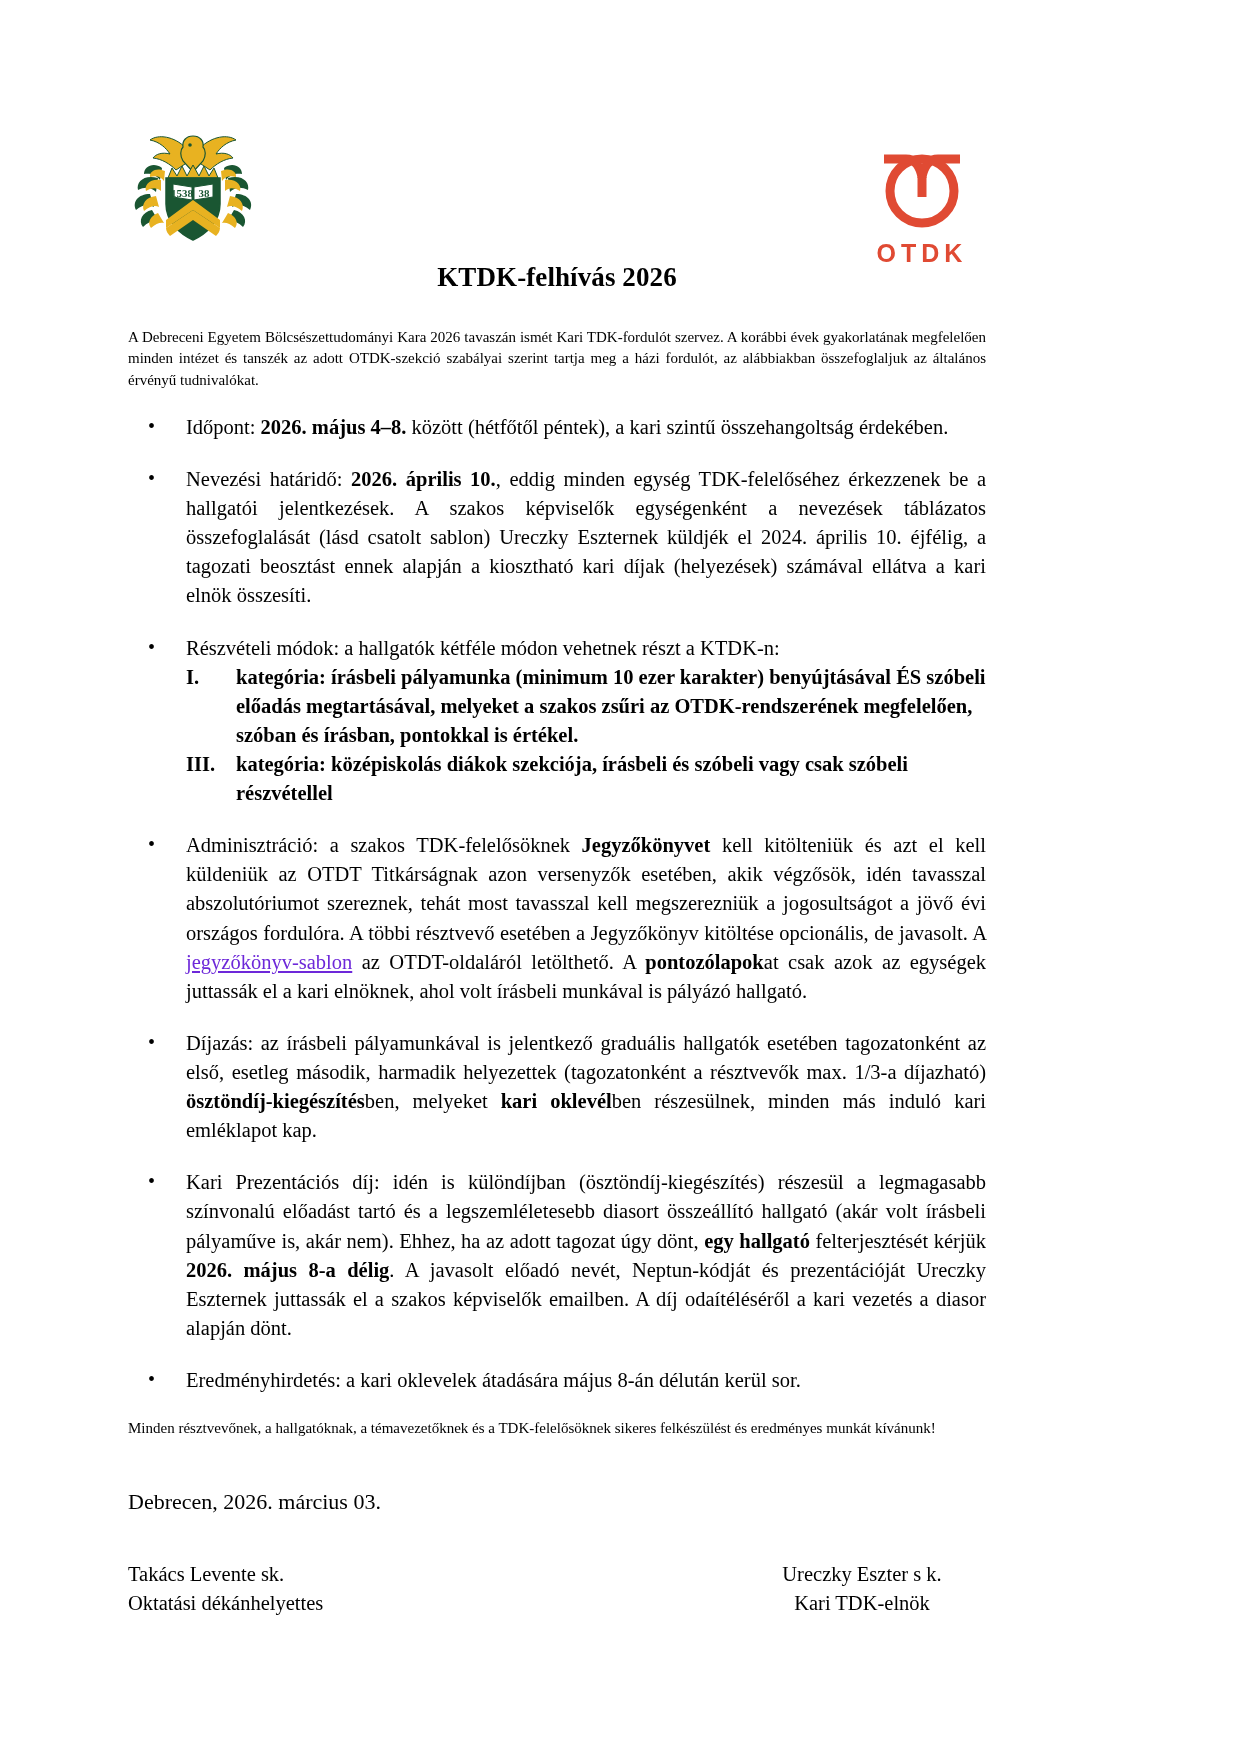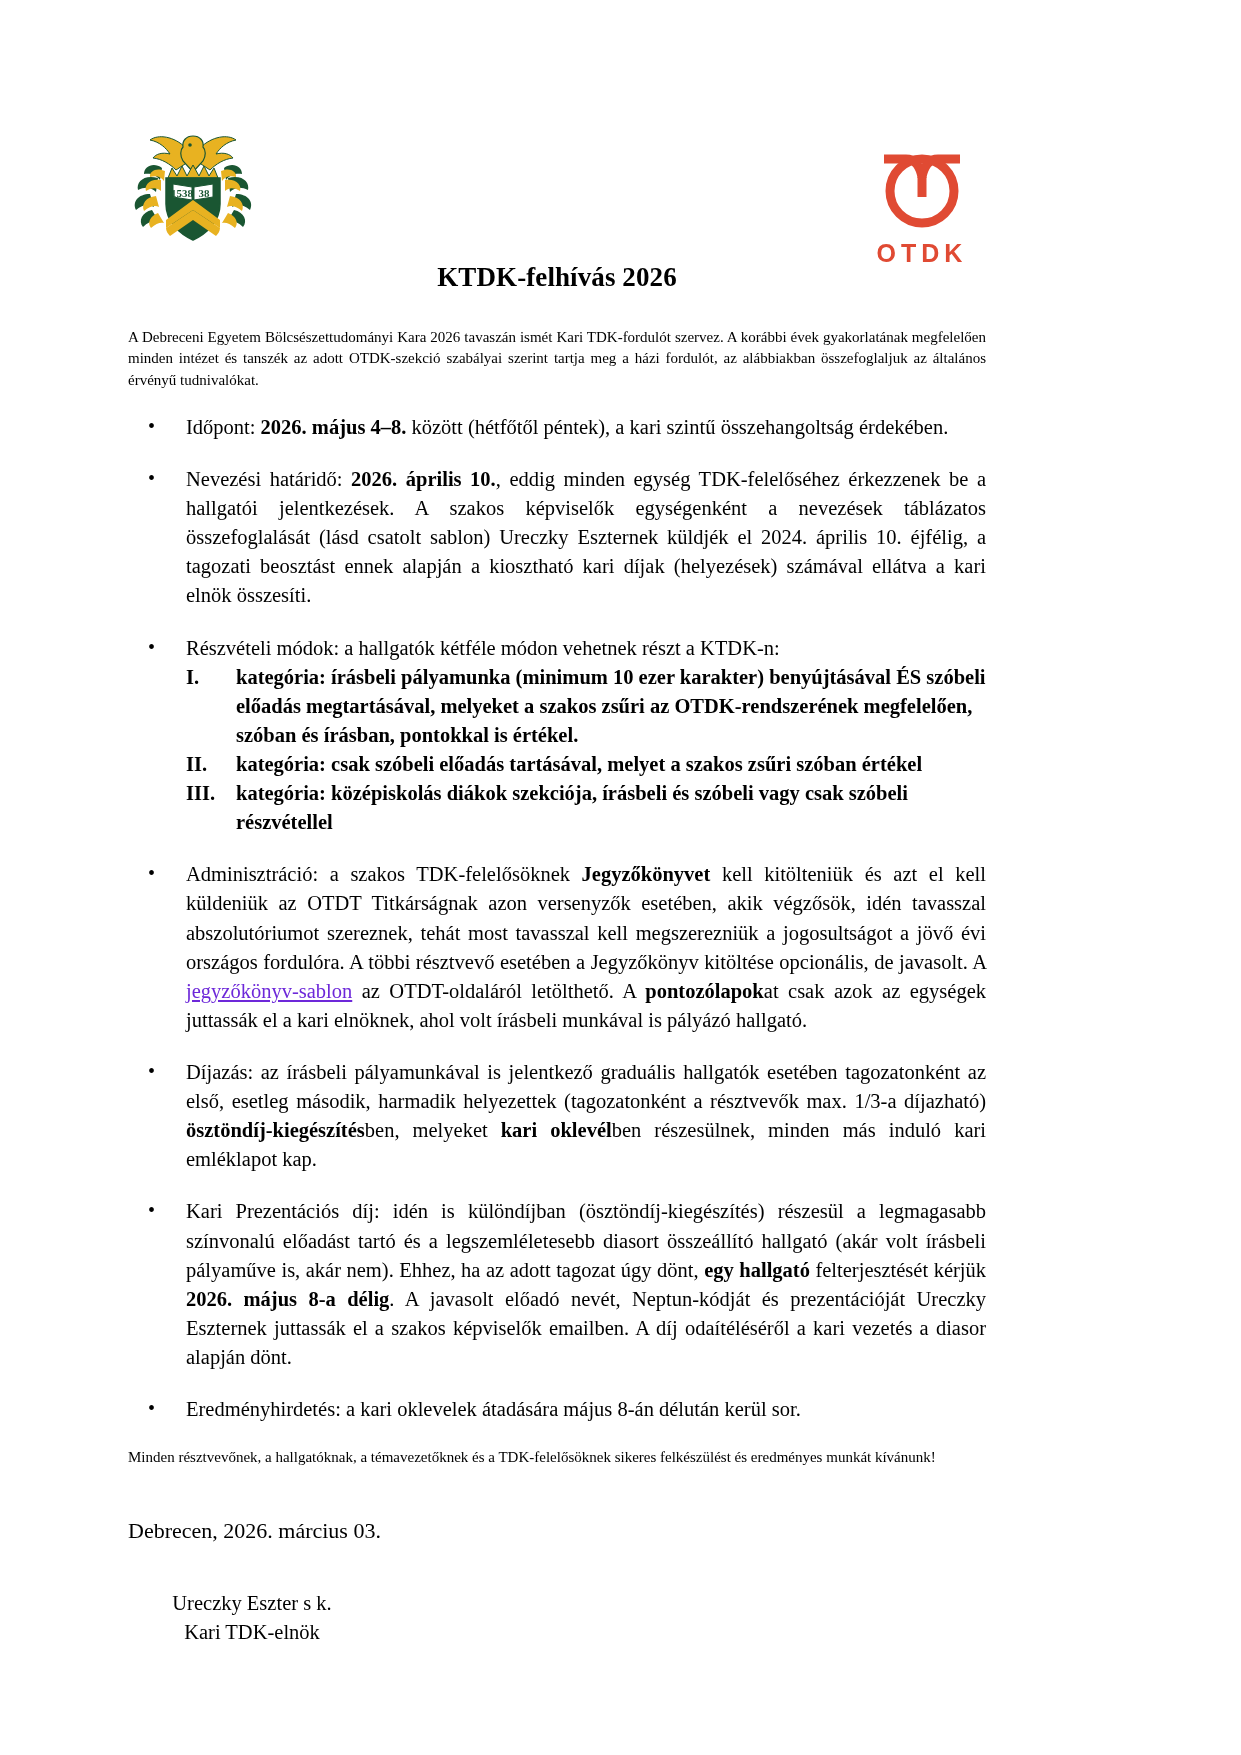--- a/index.html
+++ b/index.html
@@ -234,23 +234,20 @@
         <span>Nevezési határidő: </span><b>2026. április 10.</b><span>, eddig minden egység TDK-felelőséhez érkezzenek be a hallgatói jelentkezések. A szakos képviselők egységenként a nevezések táblázatos összefoglalását (lásd csatolt sablon) Ureczky Eszternek küldjék el 2024. április 10. éjfélig, a tagozati beosztást ennek alapján a kiosztható kari díjak (helyezések) számával ellátva a kari elnök összesíti.</span>
       </li>
 
       <li class="no-justify">
         <div>Részvételi módok: a hallgatók kétféle módon vehetnek részt a KTDK-n:</div>
         <ol class="romans">
           <li>
             <span class="rn">I.</span><span>kategória: írásbeli pályamunka (minimum 10 ezer karakter) benyújtásával ÉS szóbeli előadás megtartásával, melyeket a szakos zsűri az OTDK-rendszerének megfelelően, szóban és írásban, pontokkal is értékel.</span>
           </li>
           <li>
-            <span class="rn">II.</span><span>kategória: csak szóbeli előadás tartásával, melyet a szakos zsűri szóban értékel</span>
-          </li>
-          <li>
             <span class="rn wide">III.</span><span>kategória: középiskolás diákok szekciója, írásbeli és szóbeli vagy csak szóbeli részvétellel</span>
           </li>
         </ol>
       </li>
 
       <li>
         <span>Adminisztráció: a szakos TDK-felelősöknek </span><b>Jegyzőkönyvet</b><span> kell kitölteniük és azt el kell küldeniük az OTDT Titkárságnak azon versenyzők esetében, akik végzősök, idén tavasszal abszolutóriumot szereznek, tehát most tavasszal kell megszerezniük a jogosultságot a jövő évi országos fordulóra. A többi résztvevő esetében a Jegyzőkönyv kitöltése opcionális, de javasolt. A </span><a class="doclink" href="#">jegyzőkönyv-sablon</a><span> az OTDT-oldaláról letölthető. A </span><b>pontozólapok</b><span>at csak azok az egységek juttassák el a kari elnöknek, ahol volt írásbeli munkával is pályázó hallgató.</span>
       </li>
 
       <li>
@@ -264,20 +261,24 @@
       <li class="no-justify">
         <span>Eredményhirdetés: a kari oklevelek átadására május 8-án délután kerül sor.</span>
       </li>
     </ul>
 
     <p class="para closing">Minden résztvevőnek, a hallgatóknak, a témavezetőknek és a TDK-felelősöknek sikeres felkészülést és eredményes munkát kívánunk!</p>
 
     <p class="dateline">Debrecen, 2026. március 03.</p>
 
     <div class="signatures">
+      <div class="sig-left">
+        <div class="sig-line">Takács Levente sk.</div>
+        <div class="sig-line">Oktatási dékánhelyettes</div>
+      </div>
       <div class="sig-right">
         <div class="sig-line">Ureczky Eszter s k.</div>
         <div class="sig-line">Kari TDK-elnök</div>
       </div>
     </div>
 
   </div>
 </div>
 
 </body></html>

